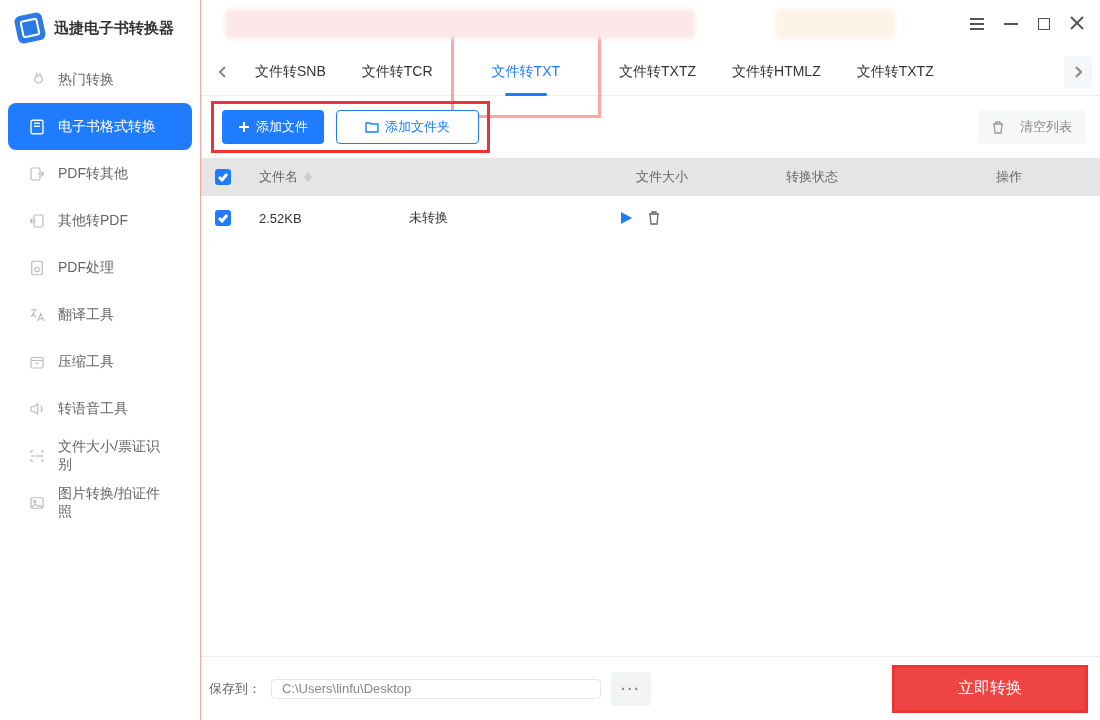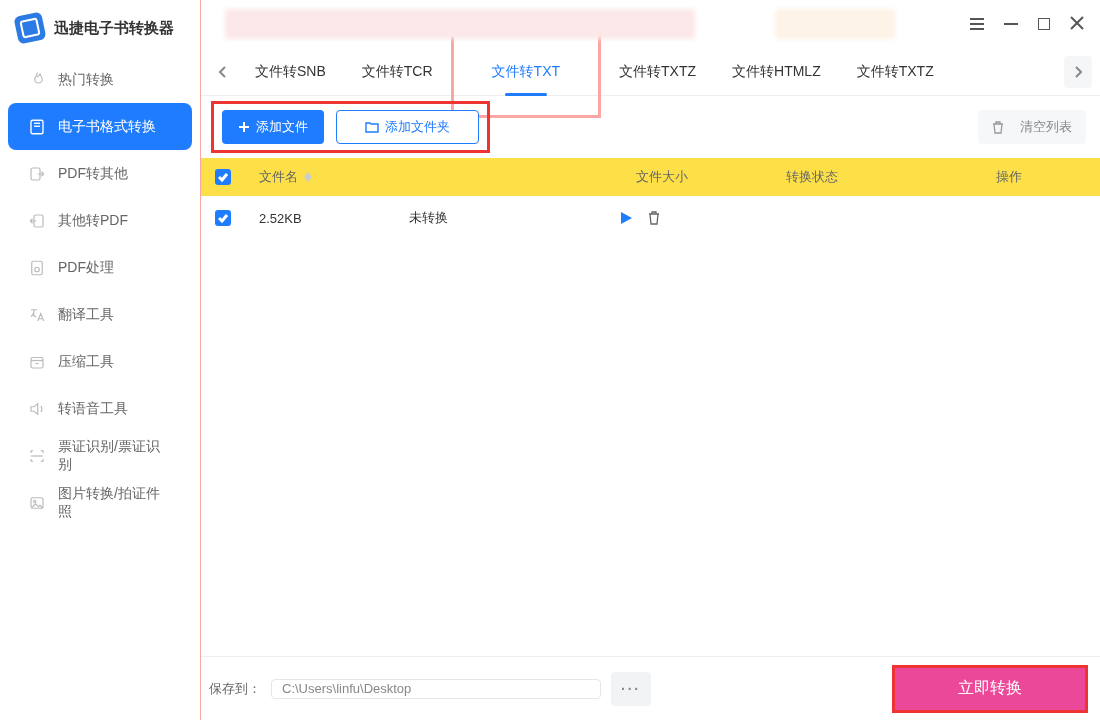--- a/index.html
+++ b/index.html
@@ -43,21 +43,21 @@
 .hl-tab { border: 3px solid #fca5a5; padding: 20px; }
 
 
 .toolbar { height: 62px; display: flex; align-items: center; padding: 0 14px 0 10px; gap: 12px; }
 .hl-tools { border: 3px solid #e33; padding: 6px 8px; display: flex; gap: 12px; }
 .btn-primary { background: #1f7cff; color: #fff; height: 34px; padding: 0 16px; border-radius: 4px; display: inline-flex; align-items: center; gap: 6px; border: none; cursor: pointer; font-size: 13px; }
 .btn-outline { background: #fff; color: #1f7cff; height: 34px; padding: 0 28px; border-radius: 4px; display: inline-flex; align-items: center; gap: 6px; border: 1px solid #1f7cff; cursor: pointer; font-size: 13px; }
 .btn-ghost { margin-left: auto; background: #f6f7f9; color: #888; height: 34px; padding: 0 14px; border-radius: 4px; display: inline-flex; align-items: center; gap: 16px; border: none; cursor: pointer; font-size: 13px; }
 
 
-.thead { height: 38px; background: #fde047; display: flex; align-items: center; padding: 0 14px; color: #666; font-size: 13px; }
+.thead { height: 38px; background: #e5e5e5; display: flex; align-items: center; padding: 0 14px; color: #666; font-size: 13px; }
 .col-chk { width: 44px; display: flex; align-items: center; }
 .chk { width: 16px; height: 16px; background: #1f7cff; border-radius: 3px; display: flex; align-items: center; justify-content: center; }
 .chk svg { width: 10px; height: 10px; stroke: #fff; stroke-width: 3; fill: none; }
 .col-name { flex: 1; display: flex; align-items: center; gap: 6px; }
 .sort { display: flex; flex-direction: column; line-height: 0; }
 .sort svg { width: 8px; height: 5px; fill: #ccc; }
 .col-size { width: 150px; }
 .col-status { width: 210px; }
 .col-ops { width: 90px; }
 
@@ -65,21 +65,21 @@
 .file-icon { width: 20px; height: 16px; background: #e74c3c; border-radius: 2px; margin-right: 10px; display: flex; align-items: center; justify-content: center; color: #fff; font-size: 6px; font-weight: 700; }
 .op-icons { display: flex; gap: 14px; align-items: center; }
 .op-icons svg { width: 14px; height: 14px; cursor: pointer; }
 
 
 .bottom { margin-top: auto; height: 64px; display: flex; align-items: center; padding: 0 12px 0 8px; gap: 10px; border-top: 1px solid #eee; }
 .save-label { color: #666; font-size: 13px; }
 .path-box { flex: 0 1 330px; height: 20px; border: 1px solid #e5e6ea; border-radius: 4px; background: #fff; display: flex; align-items: center; padding: 0 10px; color: #888; font-size: 13px; }
 .path-browse { width: 40px; height: 34px; background: #f2f3f5; border-radius: 4px; display: flex; align-items: center; justify-content: center; color: #888; cursor: pointer; letter-spacing: 2px; font-weight: 700; }
 .hl-convert { border: 3px solid #e33; margin-left: auto; }
-.btn-convert { background: #ec4899; color: #fff; width: 190px; height: 42px; border: none; font-size: 16px; cursor: pointer; display: flex; align-items: center; justify-content: center; }
+.btn-convert { background: #ef4444; color: #fff; width: 190px; height: 42px; border: none; font-size: 16px; cursor: pointer; display: flex; align-items: center; justify-content: center; }
 </style>
 </head>
 <body>
 
 <aside class="sidebar">
   <div class="logo-bar">
     <div class="logo-mark"></div>
     <div class="logo-text">迅捷电子书转换器</div>
   </div>
 
@@ -155,21 +155,21 @@
       </span>
     <span>转语音工具</span>
   </div>
   <div class="side-item">
     <span class="side-icon">
         <svg viewBox="0 0 24 24">
           <path d="M4 8V5h3M20 8V5h-3M4 16v3h3M20 16v3h-3" stroke-width="1.6"></path>
           <line x1="4" y1="12" x2="20" y2="12" stroke-width="1.6"></line>
         </svg>
       </span>
-    <span>票证识别/票证识别</span>
+    <span>文件大小/票证识别</span>
   </div>
   <div class="side-item">
     <span class="side-icon">
         <svg viewBox="0 0 24 24">
           <rect x="4" y="5" width="16" height="14" rx="2" stroke-width="1.6"></rect>
           <circle cx="9" cy="10" r="1.5" stroke-width="1.6"></circle>
           <path d="M5 18l5-5 4 4 2-2 4 4" stroke-width="1.6"></path>
         </svg>
       </span>
     <span>图片转换/拍证件照</span>

